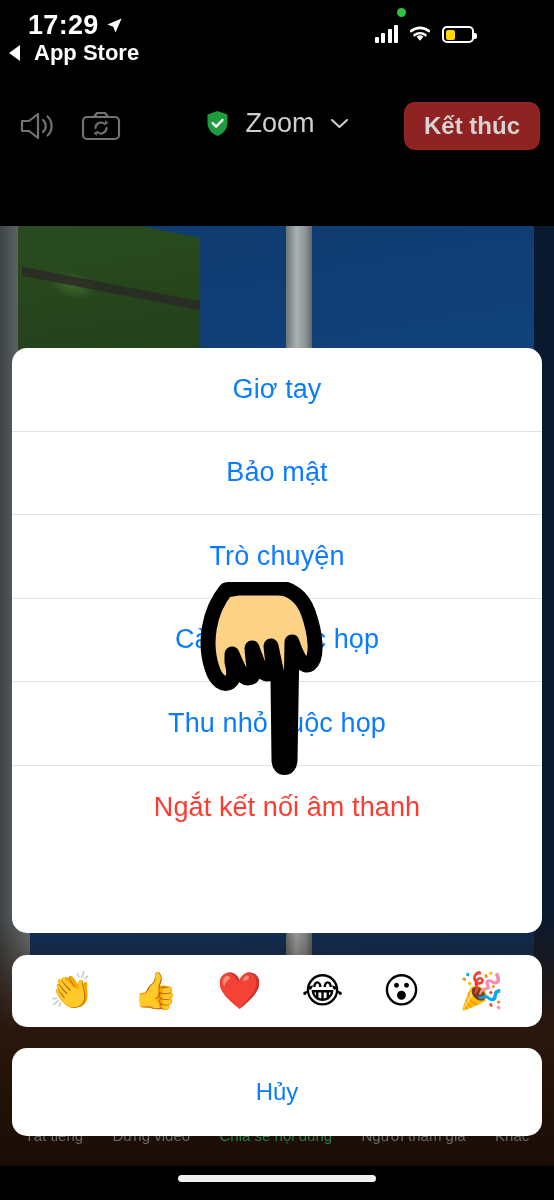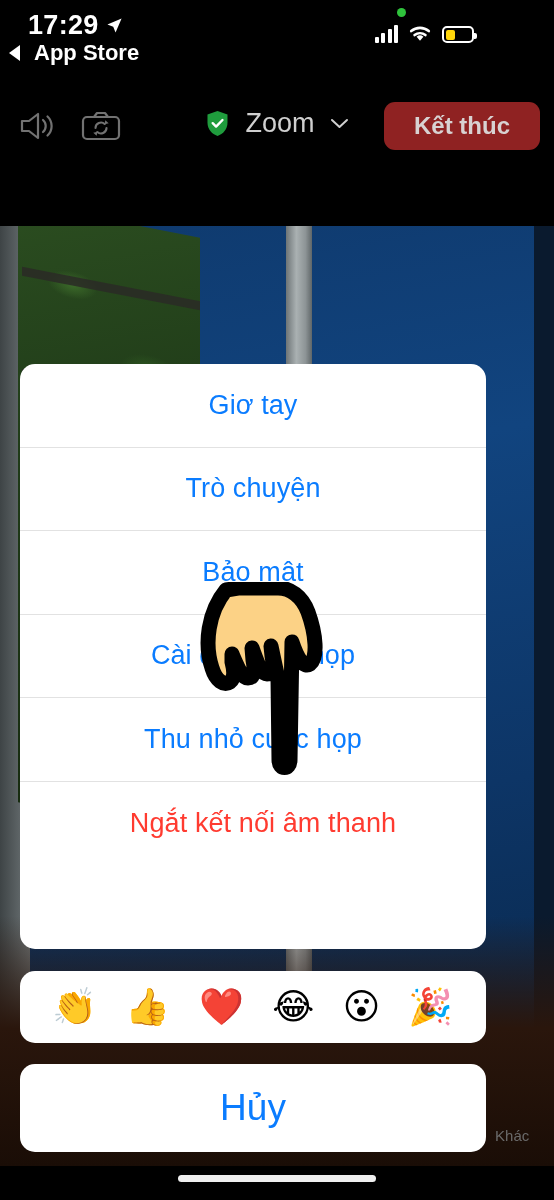--- a/index.html
+++ b/index.html
@@ -50,21 +50,21 @@
     position:absolute; left:50%; transform:translateX(-50%); top:16px;
     display:flex; align-items:center; gap:16px;
   }
   .tb-center .zlabel { color:#cfcfcf; font-size:27px; }
   .shield { width:24px; height:27px; }
   .chev { width:18px; height:11px; }
   .end-btn {
     position:absolute; right:14px; top:10px;
     background:#8f2222; color:#d8d2d2;
     font-size:24px; font-weight:bold;
-    padding:12px 30px; border-radius:11px;
+    padding:12px 20px; border-radius:11px;
     border:none; line-height:1;
   }
 
   
   .video { position:absolute; left:0; top:226px; width:554px; height:940px; overflow:hidden; }
   .sky {
     position:absolute; inset:0;
     background:linear-gradient(170deg,#0f3a6e 0%,#11447f 28%,#0d3566 62%,#082444 100%);
   }
   .pillar-mid {
@@ -100,43 +100,43 @@
   .bottombar {
     position:absolute; left:0; top:1118px; width:554px; height:34px;
     display:flex; align-items:center; justify-content:space-around;
     z-index:20; padding:0 10px;
   }
   .bb-item { font-size:15px; color:#6a6a6a; white-space:nowrap; }
   .bb-item.share { color:#2f7d45; }
 
   
   .sheet {
-    position:absolute; left:20px; width:466px;
-    background:#fff; border-radius:15px; overflow:hidden; z-index:30;margin-top:16px;
+    position:absolute; left:12px; width:530px;
+    background:#fff; border-radius:15px; overflow:hidden; z-index:30;
   }
   .sheet-menu { top:348px; height:585px; }
   .row {
     height:83.5px; display:flex; align-items:center; justify-content:center;
     border-bottom:1px solid #e2e2e2;
   }
   .row:last-child { border-bottom:none;padding-left:20px; }
   .row-label { font-size:27px; color:#0a7cff; letter-spacing:.1px; }
   .row-label.destructive { color:#ff3b30; }
 
   
   .reactions {
     top:955px; height:72px;
     display:flex; align-items:center; justify-content:space-around;
     padding:0 18px;
   }
   .emoji { font-size:36px; line-height:1; }
 
   
   .cancel { top:1048px; height:88px; display:flex; align-items:center; justify-content:center; }
-  .cancel-label { font-size:37px; color:#0a7cff; }
+  .cancel-label { font-size:24px; color:#0a7cff; }
 
   
   .cursor { position:absolute; left:186px; top:582px; width:150px; height:200px; z-index:60; pointer-events:none; }
 
   
   .home-ind {
     position:absolute; left:50%; transform:translateX(-50%); bottom:18px;
     width:198px; height:7px; border-radius:4px; background:#efefef; z-index:50;
   }
 </style>
@@ -220,24 +220,24 @@
       </svg>
     </div>
     <button class="end-btn">Kết thúc</button>
   </div>
 
   <div class="sheet sheet-menu">
     <div class="row">
       <span class="row-label">Giơ tay</span>
     </div>
     <div class="row">
+      <span class="row-label">Bảo mật</span>
+    </div>
+    <div class="row">
       <span class="row-label">Trò chuyện</span>
-    </div>
-    <div class="row">
-      <span class="row-label">Bảo mật</span>
     </div>
     <div class="row">
       <span class="row-label">Cài đặt cuộc họp</span>
     </div>
     <div class="row">
       <span class="row-label">Thu nhỏ cuộc họp</span>
     </div>
     <div class="row">
       <span class="row-label destructive">Ngắt kết nối âm thanh</span>
     </div>

